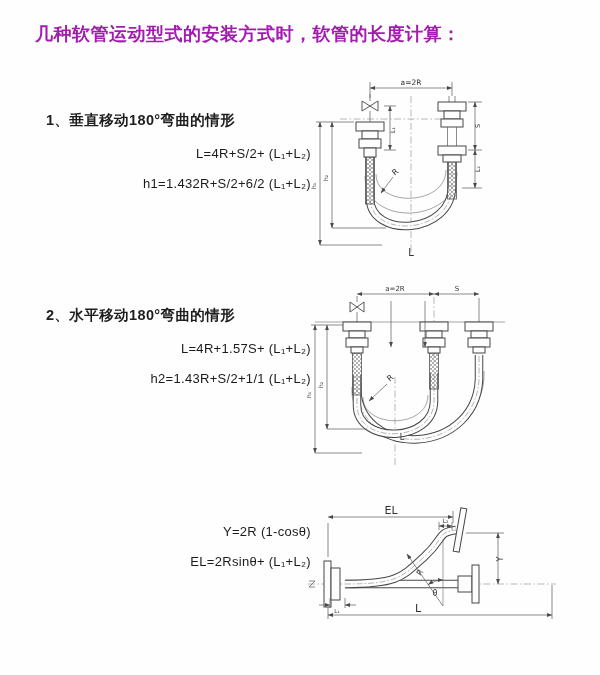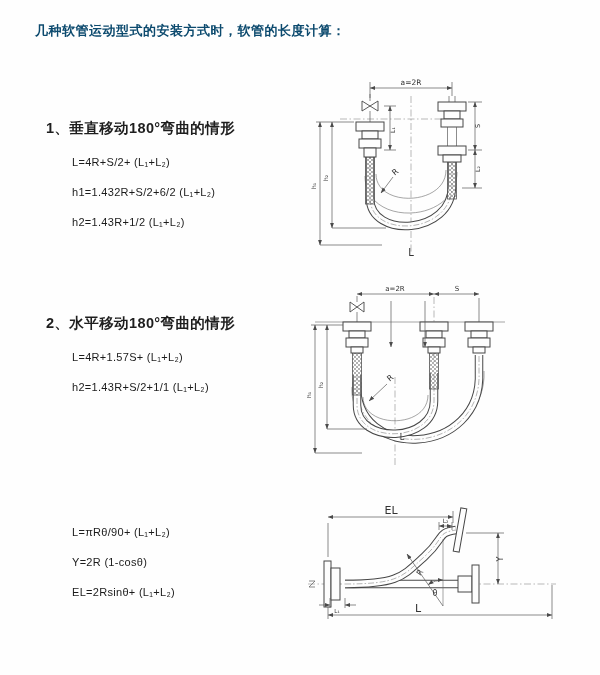--- a/index.html
+++ b/index.html
@@ -1,27 +1,27 @@
 <!DOCTYPE html>
 <html><head>
 <meta charset="utf-8">
 <style>
   html,body{margin:0;padding:0;}
   body{
     width:600px;height:675px;position:relative;background:#fefefe;
     font-family:"Liberation Sans","DejaVu Sans",sans-serif;color:#222;overflow:hidden;
   }
   .page-title{
-    position:absolute;left:35px;top:22px;font-size:13px;font-weight:700;
-    letter-spacing:.5px;color:#0c4a6e;
+    position:absolute;left:35px;top:22px;font-size:18px;font-weight:700;
+    letter-spacing:.5px;color:#a21caf;
   }
   .section{position:absolute;left:46px;width:265px;}
   #sec1{top:107px;} #sec2{top:302px;} #sec3{top:517px;}
-  .sec-heading{font-size:14.5px;font-weight:700;color:#1e1e1e;margin:12px 0 9px 0;letter-spacing:.4px;}
-  .formula{font-size:11px;color:#1b1b1b;margin:0 0 0 26px;line-height:30px;white-space:nowrap;letter-spacing:.3px;}
+  .sec-heading{font-size:14.5px;font-weight:700;color:#1e1e1e;margin:4px 0 9px 0;letter-spacing:.4px;}
+  .formula{font-size:13px;color:#1b1b1b;margin:0 0 0 26px;line-height:30px;white-space:nowrap;letter-spacing:.3px;text-align:right;}
   .diagram{position:absolute;}
   #dia1{left:310px;top:58px;width:280px;height:200px;}
   #dia2{left:307px;top:277px;width:290px;height:200px;}
   #dia3{left:298px;top:497px;width:300px;height:165px;}
   svg{display:block;}
   svg text{fill:#333;font-family:"DejaVu Sans","Liberation Sans",sans-serif;}
   .dim{stroke:#5a5a5a;stroke-width:.7;fill:none;}
   .thin{stroke:#6a6a6a;stroke-width:.6;fill:none;}
   .cl{stroke:#8a8a8a;stroke-width:.6;fill:none;stroke-dasharray:7 2.5 1.5 2.5;}
   .hose-out{stroke:#474747;stroke-width:8.5;fill:none;stroke-linecap:butt;}
@@ -32,31 +32,29 @@
 </style>
 </head>
 <body>
 
 <div class="page-title">几种软管运动型式的安装方式时，软管的长度计算：</div>
 
 <div class="section" id="sec1">
   <div class="sec-heading">1、垂直移动180°弯曲的情形</div>
   <div class="formula">L=4R+S/2+ (L₁+L₂)</div>
   <div class="formula">h1=1.432R+S/2+6/2 (L₁+L₂)</div>
-  <div class="formula">h2=1.43R+1/2 (L₁+L₂)</div>
 </div>
 
 <div class="section" id="sec2">
   <div class="sec-heading">2、水平移动180°弯曲的情形</div>
   <div class="formula">L=4R+1.57S+ (L₁+L₂)</div>
   <div class="formula">h2=1.43R+S/2+1/1 (L₁+L₂)</div>
 </div>
 
 <div class="section" id="sec3">
-  <div class="formula">L=πRθ/90+ (L₁+L₂)</div>
   <div class="formula">Y=2R (1-cosθ)</div>
   <div class="formula">EL=2Rsinθ+ (L₁+L₂)</div>
 </div>
 
 <div class="diagram" id="dia1">
 <svg width="280" height="200" viewBox="0 0 280 200">
   <defs>
     <marker id="arr1" viewBox="0 0 10 10" refX="9.5" refY="5" markerWidth="8" markerHeight="8" orient="auto-start-reverse">
       <path d="M0,1.4 L10,5 L0,8.6 z" fill="#4a4a4a"></path>
     </marker>

